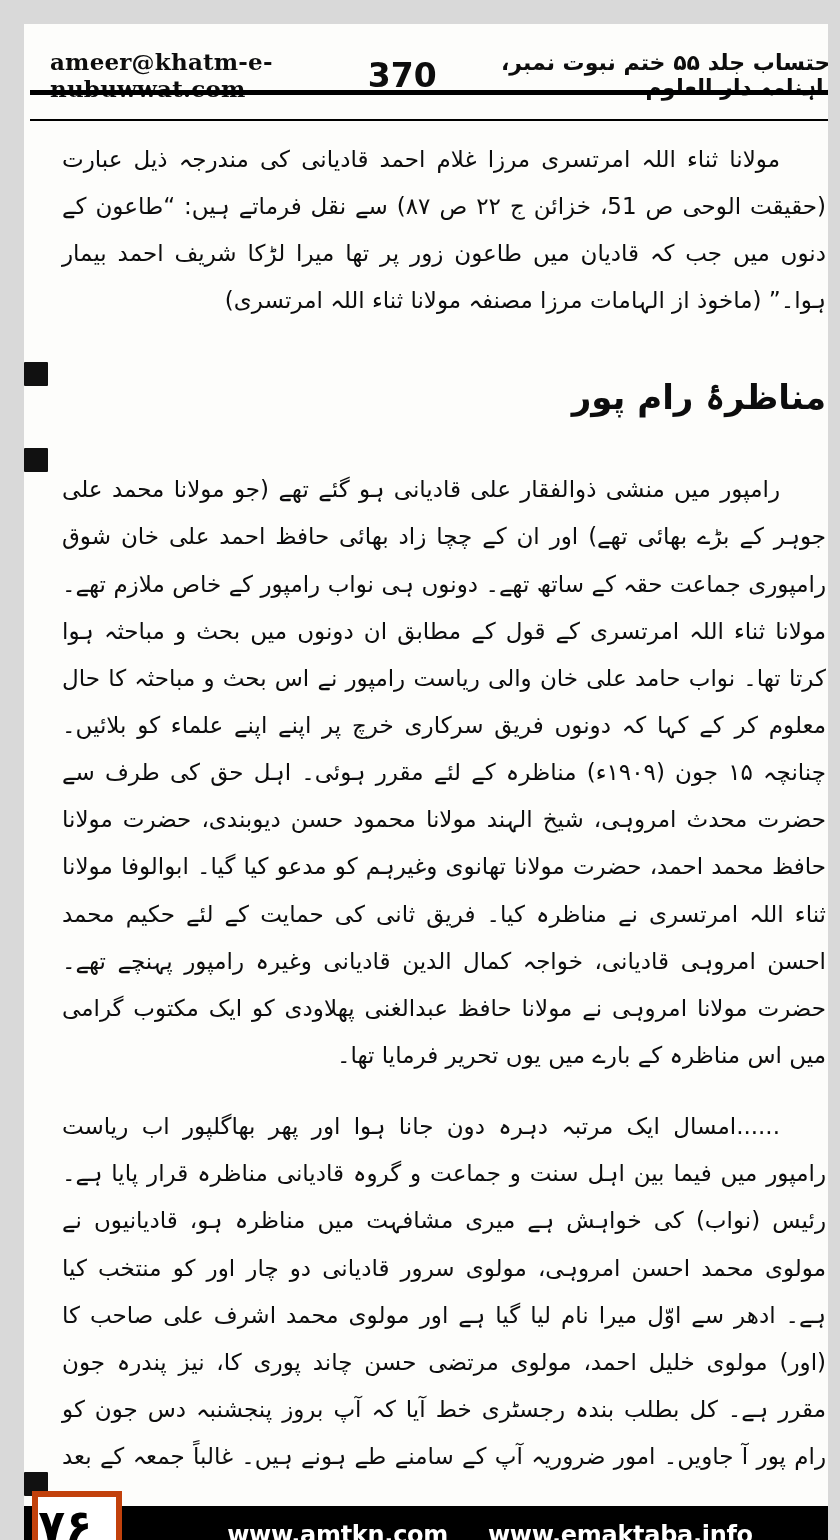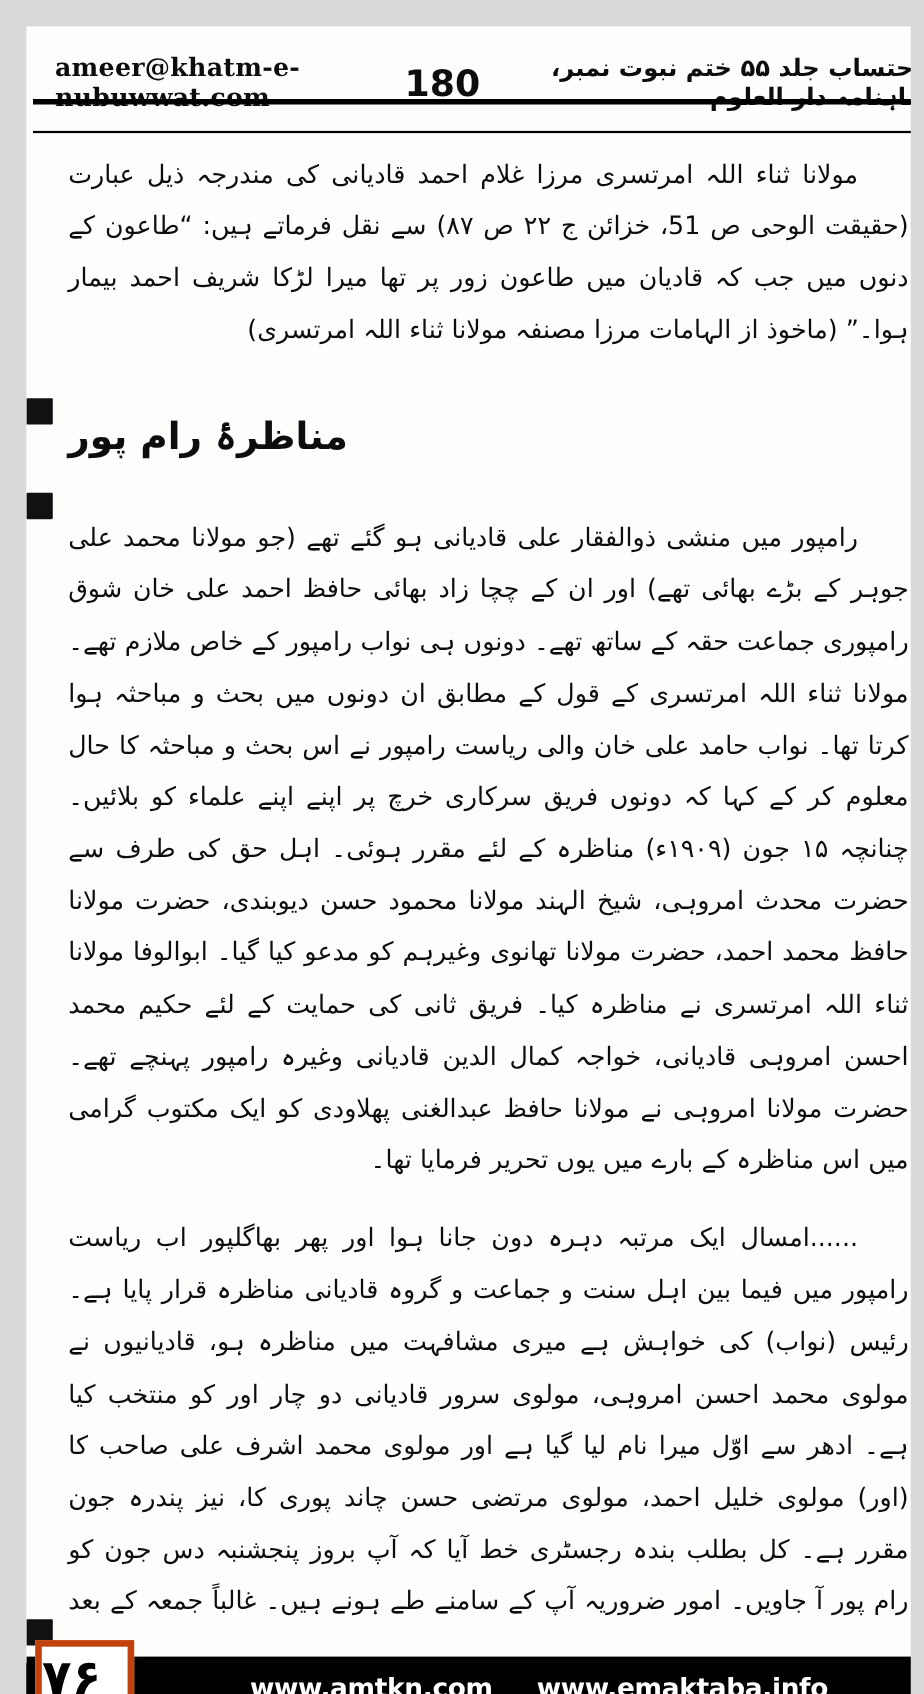--- a/index.html
+++ b/index.html
@@ -33,21 +33,21 @@
   }
   
   .content {
     position:absolute; top:88px; left:14px; right:14px; bottom:78px;
     direction:rtl; text-align:justify;
     font-size:23px; line-height:2.05;
     overflow:hidden;
   }
   .content p { text-indent:46px; margin:0; }
   .heading {
-    text-align:left; text-indent:0;
+    text-align:right; text-indent:0;
     font-size:34px; font-weight:bold;
     margin:14px 0 10px 0;
   }
   .letter-line {
     display:flex; justify-content:space-between; align-items:baseline;
     direction:rtl;
   }
   .letter-date { font-size:21px; }
   
   .footer {
@@ -74,21 +74,21 @@
   .speck.s2 { left:0; top:424px; width:5px; height:8px; }
   .speck.s3 { left:0; top:1448px; width:7px; height:9px; }
 </style>
 </head>
 <body>
 
 <div class="page">
 
   <div class="header">
     <span class="header-email">ameer@khatm-e-nubuwwat.com</span>
-    <span class="header-num">180</span>
+    <span class="header-num">370</span>
     <span class="header-title">احتساب جلد ۵۵ ختم نبوت نمبر، ماہنامہ دار العلوم</span>
   </div>
 
   <div class="double-rule"></div>
 
   <div class="content">
     <p>مولانا ثناء اللہ امرتسری مرزا غلام احمد قادیانی کی مندرجہ ذیل عبارت (حقیقت الوحی ص 51، خزائن ج ۲۲ ص ۸۷) سے نقل فرماتے ہیں: “طاعون کے دنوں میں جب کہ قادیان میں طاعون زور پر تھا میرا لڑکا شریف احمد بیمار ہوا۔” (ماخوذ از الہامات مرزا مصنفہ مولانا ثناء اللہ امرتسری)</p>
     <h2 class="heading">مناظرۂ رام پور</h2>
     <p>رامپور میں منشی ذوالفقار علی قادیانی ہو گئے تھے (جو مولانا محمد علی جوہر کے بڑے بھائی تھے) اور ان کے چچا زاد بھائی حافظ احمد علی خان شوق رامپوری جماعت حقہ کے ساتھ تھے۔ دونوں ہی نواب رامپور کے خاص ملازم تھے۔ مولانا ثناء اللہ امرتسری کے قول کے مطابق ان دونوں میں بحث و مباحثہ ہوا کرتا تھا۔ نواب حامد علی خان والی ریاست رامپور نے اس بحث و مباحثہ کا حال معلوم کر کے کہا کہ دونوں فریق سرکاری خرچ پر اپنے اپنے علماء کو بلائیں۔ چنانچہ ۱۵ جون (۱۹۰۹ء) مناظرہ کے لئے مقرر ہوئی۔ اہل حق کی طرف سے حضرت محدث امروہی، شیخ الہند مولانا محمود حسن دیوبندی، حضرت مولانا حافظ محمد احمد، حضرت مولانا تھانوی وغیرہم کو مدعو کیا گیا۔ ابوالوفا مولانا ثناء اللہ امرتسری نے مناظرہ کیا۔ فریق ثانی کی حمایت کے لئے حکیم محمد احسن امروہی قادیانی، خواجہ کمال الدین قادیانی وغیرہ رامپور پہنچے تھے۔ حضرت مولانا امروہی نے مولانا حافظ عبدالغنی پھلاودی کو ایک مکتوب گرامی میں اس مناظرہ کے بارے میں یوں تحریر فرمایا تھا۔</p>
     <p>......امسال ایک مرتبہ دہرہ دون جانا ہوا اور پھر بھاگلپور اب ریاست رامپور میں فیما بین اہل سنت و جماعت و گروہ قادیانی مناظرہ قرار پایا ہے۔ رئیس (نواب) کی خواہش ہے میری مشافہت میں مناظرہ ہو، قادیانیوں نے مولوی محمد احسن امروہی، مولوی سرور قادیانی دو چار اور کو منتخب کیا ہے۔ ادھر سے اوّل میرا نام لیا گیا ہے اور مولوی محمد اشرف علی صاحب کا (اور) مولوی خلیل احمد، مولوی مرتضی حسن چاند پوری کا، نیز پندرہ جون مقرر ہے۔ کل بطلب بندہ رجسٹری خط آیا کہ آپ بروز پنجشنبہ دس جون کو رام پور آ جاویں۔ امور ضروریہ آپ کے سامنے طے ہونے ہیں۔ غالباً جمعہ کے بعد روانہ ہوں۔ میں نے مولانا محمود حسن صاحب، صاحبزادہ صاحب (مولانا حافظ محمد احمد) اور مولانا حبیب الرحمن صاحب کو لکھا ہے کہ (امروہہ) جمعہ پڑھیں اور ایک ساتھ روانہ ہوں۔ غالباً سب حضرات تشریف لاویں۔ آپ کو ضرور یہ تکلیف دی جاتی ہے کہ دعا اور ہمت قلبی</p>

